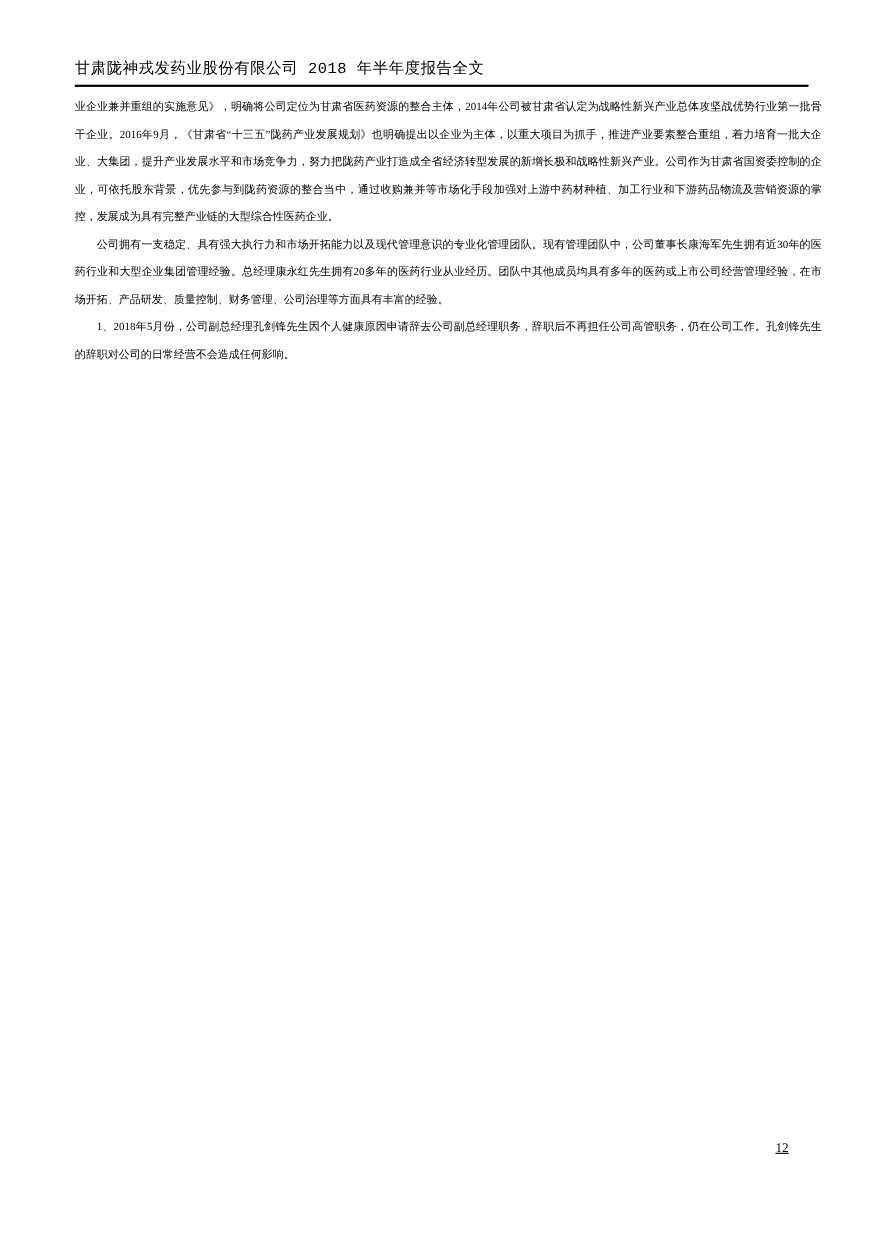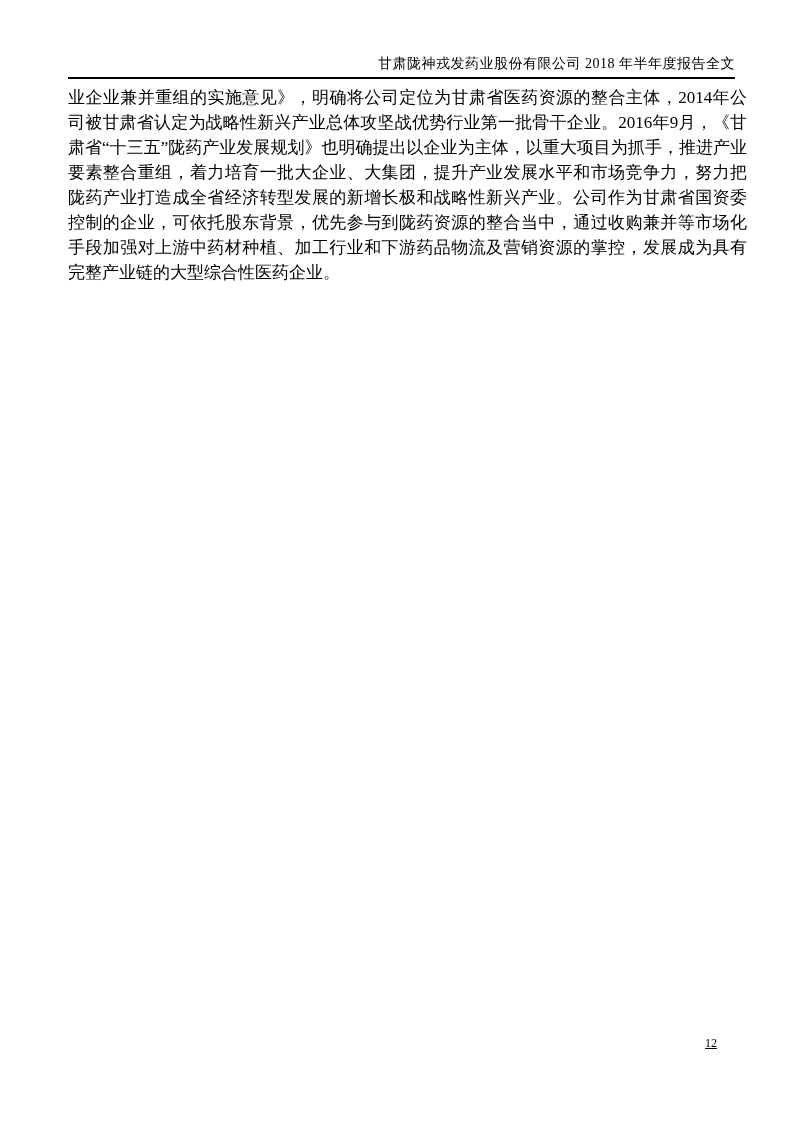--- a/index.html
+++ b/index.html
@@ -17,37 +17,37 @@
     overflow: hidden;
   }
   .header {
     position: absolute;
     left: 68px;
     right: 58px;
     top: 55px;
   }
   .header-title {
     display: block;
-    text-align: right;
     font-size: 14px;
     line-height: 17px;
     letter-spacing: 0.5px;
     white-space: nowrap;
+    font-family: Liberation Mono, monospace;
   }
   .header-rule {
     margin-top: 5px;
     height: 0;
     border-bottom: 2px solid #000000;
   }
   .content {
     position: absolute;
     left: 68px;
     right: 46px;
     top: 85px;
-    font-size: 17px;
+    font-size: 10px;
     line-height: 25px;
     text-align: justify;
     text-justify: inter-ideograph;
   }
   .content p {
     margin: 0;
     padding: 0;
   }
   .indent {
     text-indent: 2em;
@@ -69,17 +69,19 @@
 
 <div class="page">
 
   <div class="header">
     <span class="header-title">甘肃陇神戎发药业股份有限公司 2018 年半年度报告全文</span>
     <div class="header-rule"></div>
   </div>
 
   <div class="content">
     <p>业企业兼并重组的实施意见》，明确将公司定位为甘肃省医药资源的整合主体，2014年公司被甘肃省认定为战略性新兴产业总体攻坚战优势行业第一批骨干企业。2016年9月，《甘肃省“十三五”陇药产业发展规划》也明确提出以企业为主体，以重大项目为抓手，推进产业要素整合重组，着力培育一批大企业、大集团，提升产业发展水平和市场竞争力，努力把陇药产业打造成全省经济转型发展的新增长极和战略性新兴产业。公司作为甘肃省国资委控制的企业，可依托股东背景，优先参与到陇药资源的整合当中，通过收购兼并等市场化手段加强对上游中药材种植、加工行业和下游药品物流及营销资源的掌控，发展成为具有完整产业链的大型综合性医药企业。</p>
+    <p class="indent">公司拥有一支稳定、具有强大执行力和市场开拓能力以及现代管理意识的专业化管理团队。现有管理团队中，公司董事长康海军先生拥有近30年的医药行业和大型企业集团管理经验。总经理康永红先生拥有20多年的医药行业从业经历。团队中其他成员均具有多年的医药或上市公司经营管理经验，在市场开拓、产品研发、质量控制、财务管理、公司治理等方面具有丰富的经验。</p>
+    <p class="indent">1、2018年5月份，公司副总经理孔剑锋先生因个人健康原因申请辞去公司副总经理职务，辞职后不再担任公司高管职务，仍在公司工作。孔剑锋先生的辞职对公司的日常经营不会造成任何影响。</p>
   </div>
 
   <div class="page-number">12</div>
 
 </div>
 
 </body></html>

